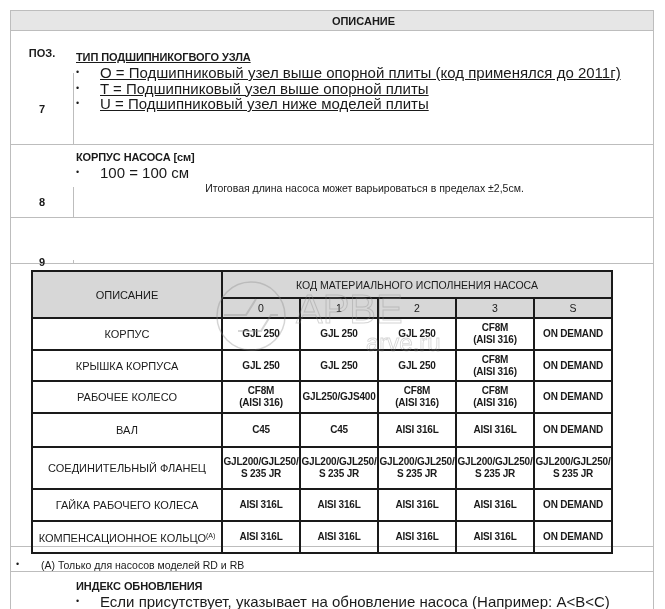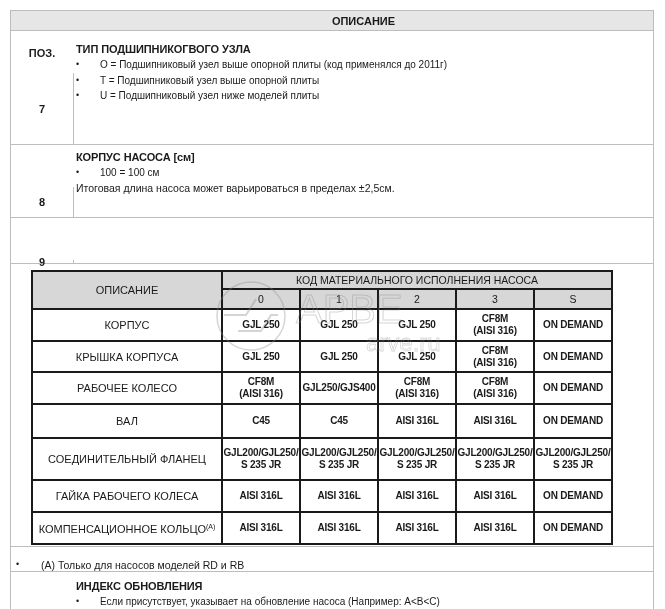--- a/index.html
+++ b/index.html
@@ -6,44 +6,44 @@
   body { width: 665px; height: 609px; position: relative; overflow: hidden;
          font-family: "Liberation Sans", sans-serif; color: #1a1a1a; }
   .outer { position: absolute; left: 10px; top: 10px; width: 642px;
            border-left: 1px solid #bdbdbd; border-right: 1px solid #bdbdbd; }
   .row { display: flex; border-bottom: 1px solid #bdbdbd; box-sizing: border-box; }
   .row.head { background: #e6e6e6; border-top: 1px solid #bdbdbd; height: 21px; font-weight: bold; font-size: 11px; }
   .pos { width: 62px; flex: 0 0 62px; border-right: 1px solid #bdbdbd; display: flex; align-items: center; justify-content: center; font-weight: bold; font-size: 11px; margin-top: 42px; }
   .desc { flex: 1; padding: 6px 0 0 0; font-size: 10.5px; box-sizing: border-box; }
   .head .desc { display: flex; align-items: center; justify-content: center; padding: 0; font-size: 11px; }
   .title { font-weight: bold; font-size: 11px; margin: 0 0 2px 2px; letter-spacing: -0.1px; }
-  .bl { position: relative; padding-left: 26px; line-height: 15.5px; font-size: 10px; }
+  .bl { position: relative; padding-left: 26px; line-height: 15.5px; font-size: 15px; }
   .bl::before { content: "•"; position: absolute; left: 2px; top: 0; font-size: 9px; }
-  .plain { padding-left: 2px; line-height: 15.5px; font-size: 10.5px; }
+  .plain { padding-left: 2px; line-height: 15.5px; font-size: 10.5px; text-align: center; }
 
   .r7 { height: 114px; }
-  .r7 .desc { padding-top: 12px; }
+  .r7 .desc { padding-top: 20px; text-decoration: underline; }
   .r8 { height: 73px; }
   .r8 .desc { padding-top: 6px; }
   .r9 { height: 46px; }
   .r9 .desc { padding-top: 8px; }
   .rtable { height: 283px; display: block; position: relative; }
   .rfoot { height: 25px; align-items: flex-end; }
   .rfoot .ftxt { position: relative; padding-left: 30px; font-size: 10.5px; }
   .rfoot .ftxt::before { content: "•"; position: absolute; left: 5px; top: 0; font-size: 9px; }
   .r10 { height: 45px; }
   .r10 .desc { padding-top: 8px; }
 
   
   .mt { position: absolute; left: 20px; top: 6px; border-collapse: collapse;
         border: 2.5px solid #1a1a1a; font-size: 10px; }
   .mt td, .mt th { border: 2px solid #1a1a1a; text-align: center; padding: 0; box-sizing: border-box; line-height: 12px; }
   .mt th { background: #d7d7d7; font-weight: normal; }
   .mt .hdesc { width: 190px; font-size: 11px; }
-  .mt .hcode { height: 18px; font-size: 10.5px; }
+  .mt .hcode { height: 27px; font-size: 10.5px; }
   .mt .hsub th { height: 20px; font-size: 10.5px; }
   .mt td.lab { font-size: 11px; width: 190px; }
   .mt td.v { width: 78px; font-weight: bold; font-size: 10px; letter-spacing: -0.2px; }
   .mt tr.h32 td { height: 32px; }
   .mt tr.h31 td { height: 31px; }
   .mt tr.h19 td { height: 34px; }
   .mt tr.h42 td { height: 42px; }
   .mt tr.h20 td { height: 32px; }
   sup { font-size: 7px; vertical-align: 4px; }
 

